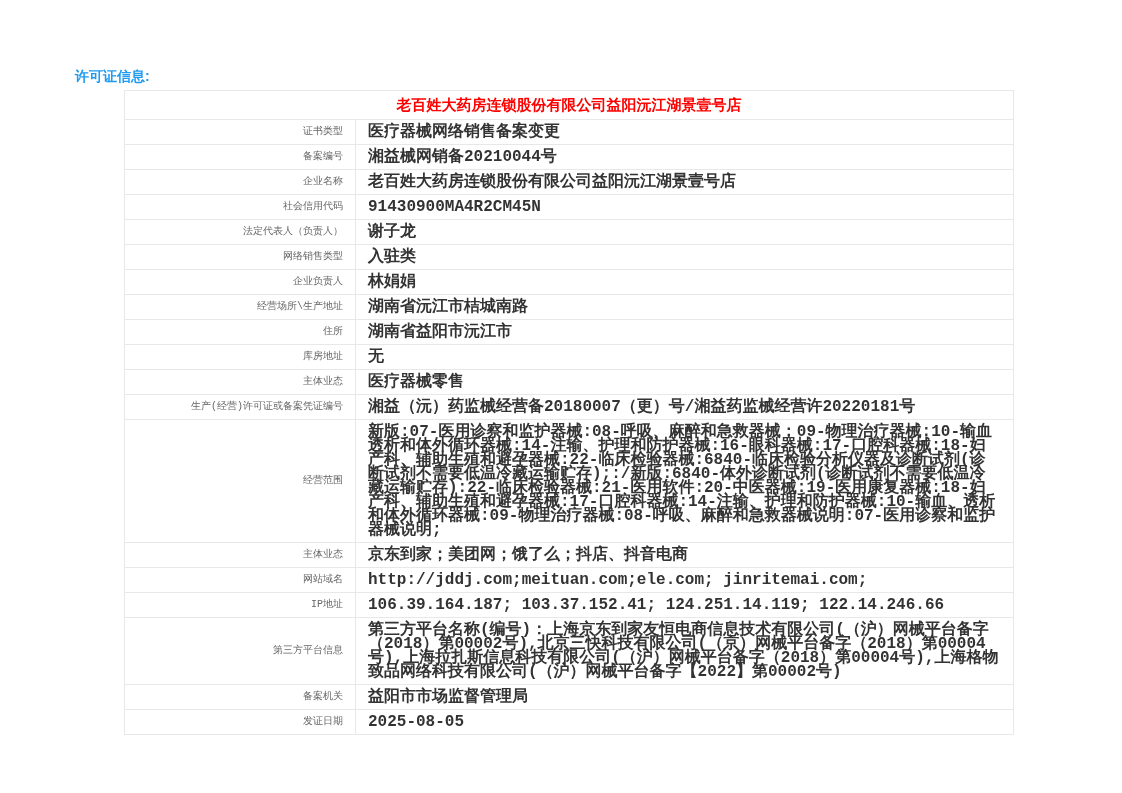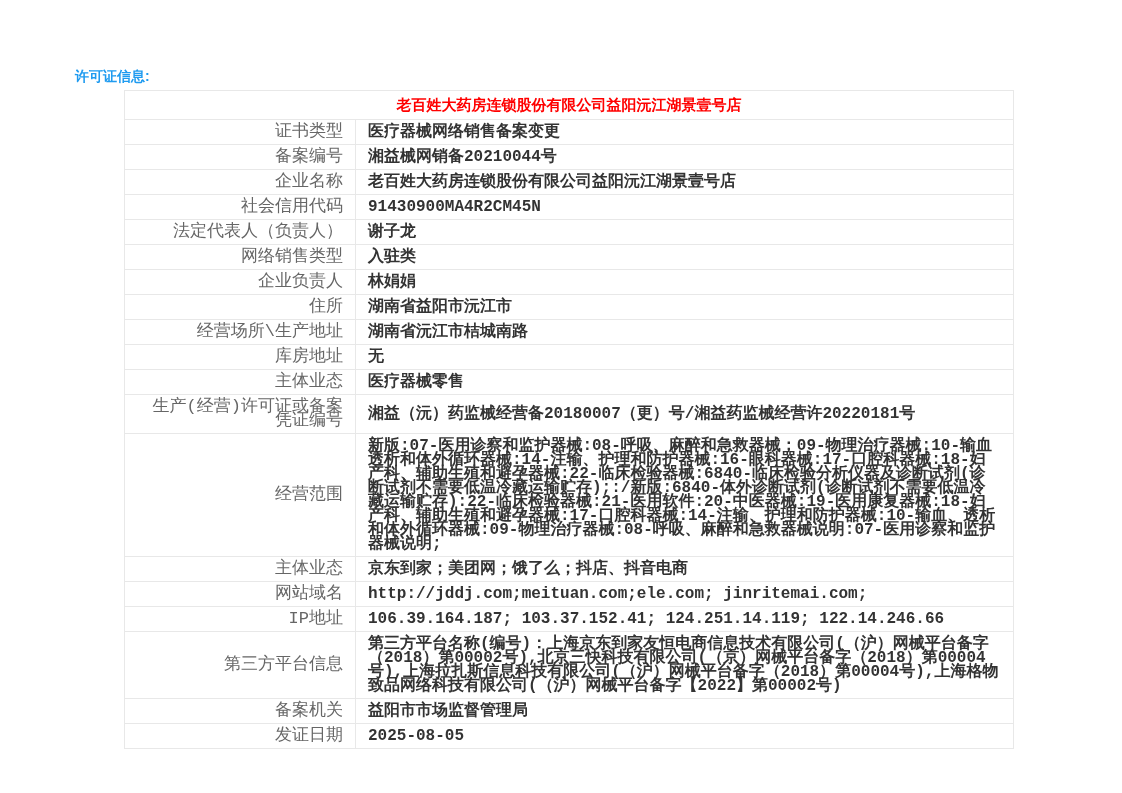--- a/index.html
+++ b/index.html
@@ -24,21 +24,21 @@
   }
   .trow{
     display:flex;align-items:stretch;
     border-bottom:1px solid var(--border-color,#e8e8e8);
   }
   .trow:last-child{border-bottom:none;}
   .tlabel{
     width:231px;box-sizing:border-box;flex:0 0 231px;
     display:flex;align-items:center;justify-content:flex-end;
     padding:5px 12px;text-align:right;
-    font-size:17px;color:var(--label-color,#666666);line-height:14px;
+    font-size:10px;color:var(--label-color,#666666);line-height:14px;
     border-right:1px solid var(--border-color,#e8e8e8);
   }
   .tvalue{
     flex:1;box-sizing:border-box;
     display:flex;align-items:center;
     padding:5px 12px;
     font-size:16px;font-weight:bold;color:var(--value-color,#333333);line-height:14px;
     word-break:break-all;text-align:left;
   }
   .trow{min-height:24px;}
@@ -73,26 +73,26 @@
       </div>
       <div class="trow">
         <div class="tlabel">网络销售类型</div>
         <div class="tvalue">入驻类</div>
       </div>
       <div class="trow">
         <div class="tlabel">企业负责人</div>
         <div class="tvalue">林娟娟</div>
       </div>
       <div class="trow">
+        <div class="tlabel">经营场所\生产地址</div>
+        <div class="tvalue">湖南省沅江市桔城南路</div>
+      </div>
+      <div class="trow">
         <div class="tlabel">住所</div>
         <div class="tvalue">湖南省益阳市沅江市</div>
-      </div>
-      <div class="trow">
-        <div class="tlabel">经营场所\生产地址</div>
-        <div class="tvalue">湖南省沅江市桔城南路</div>
       </div>
       <div class="trow">
         <div class="tlabel">库房地址</div>
         <div class="tvalue">无</div>
       </div>
       <div class="trow">
         <div class="tlabel">主体业态</div>
         <div class="tvalue">医疗器械零售</div>
       </div>
       <div class="trow">

